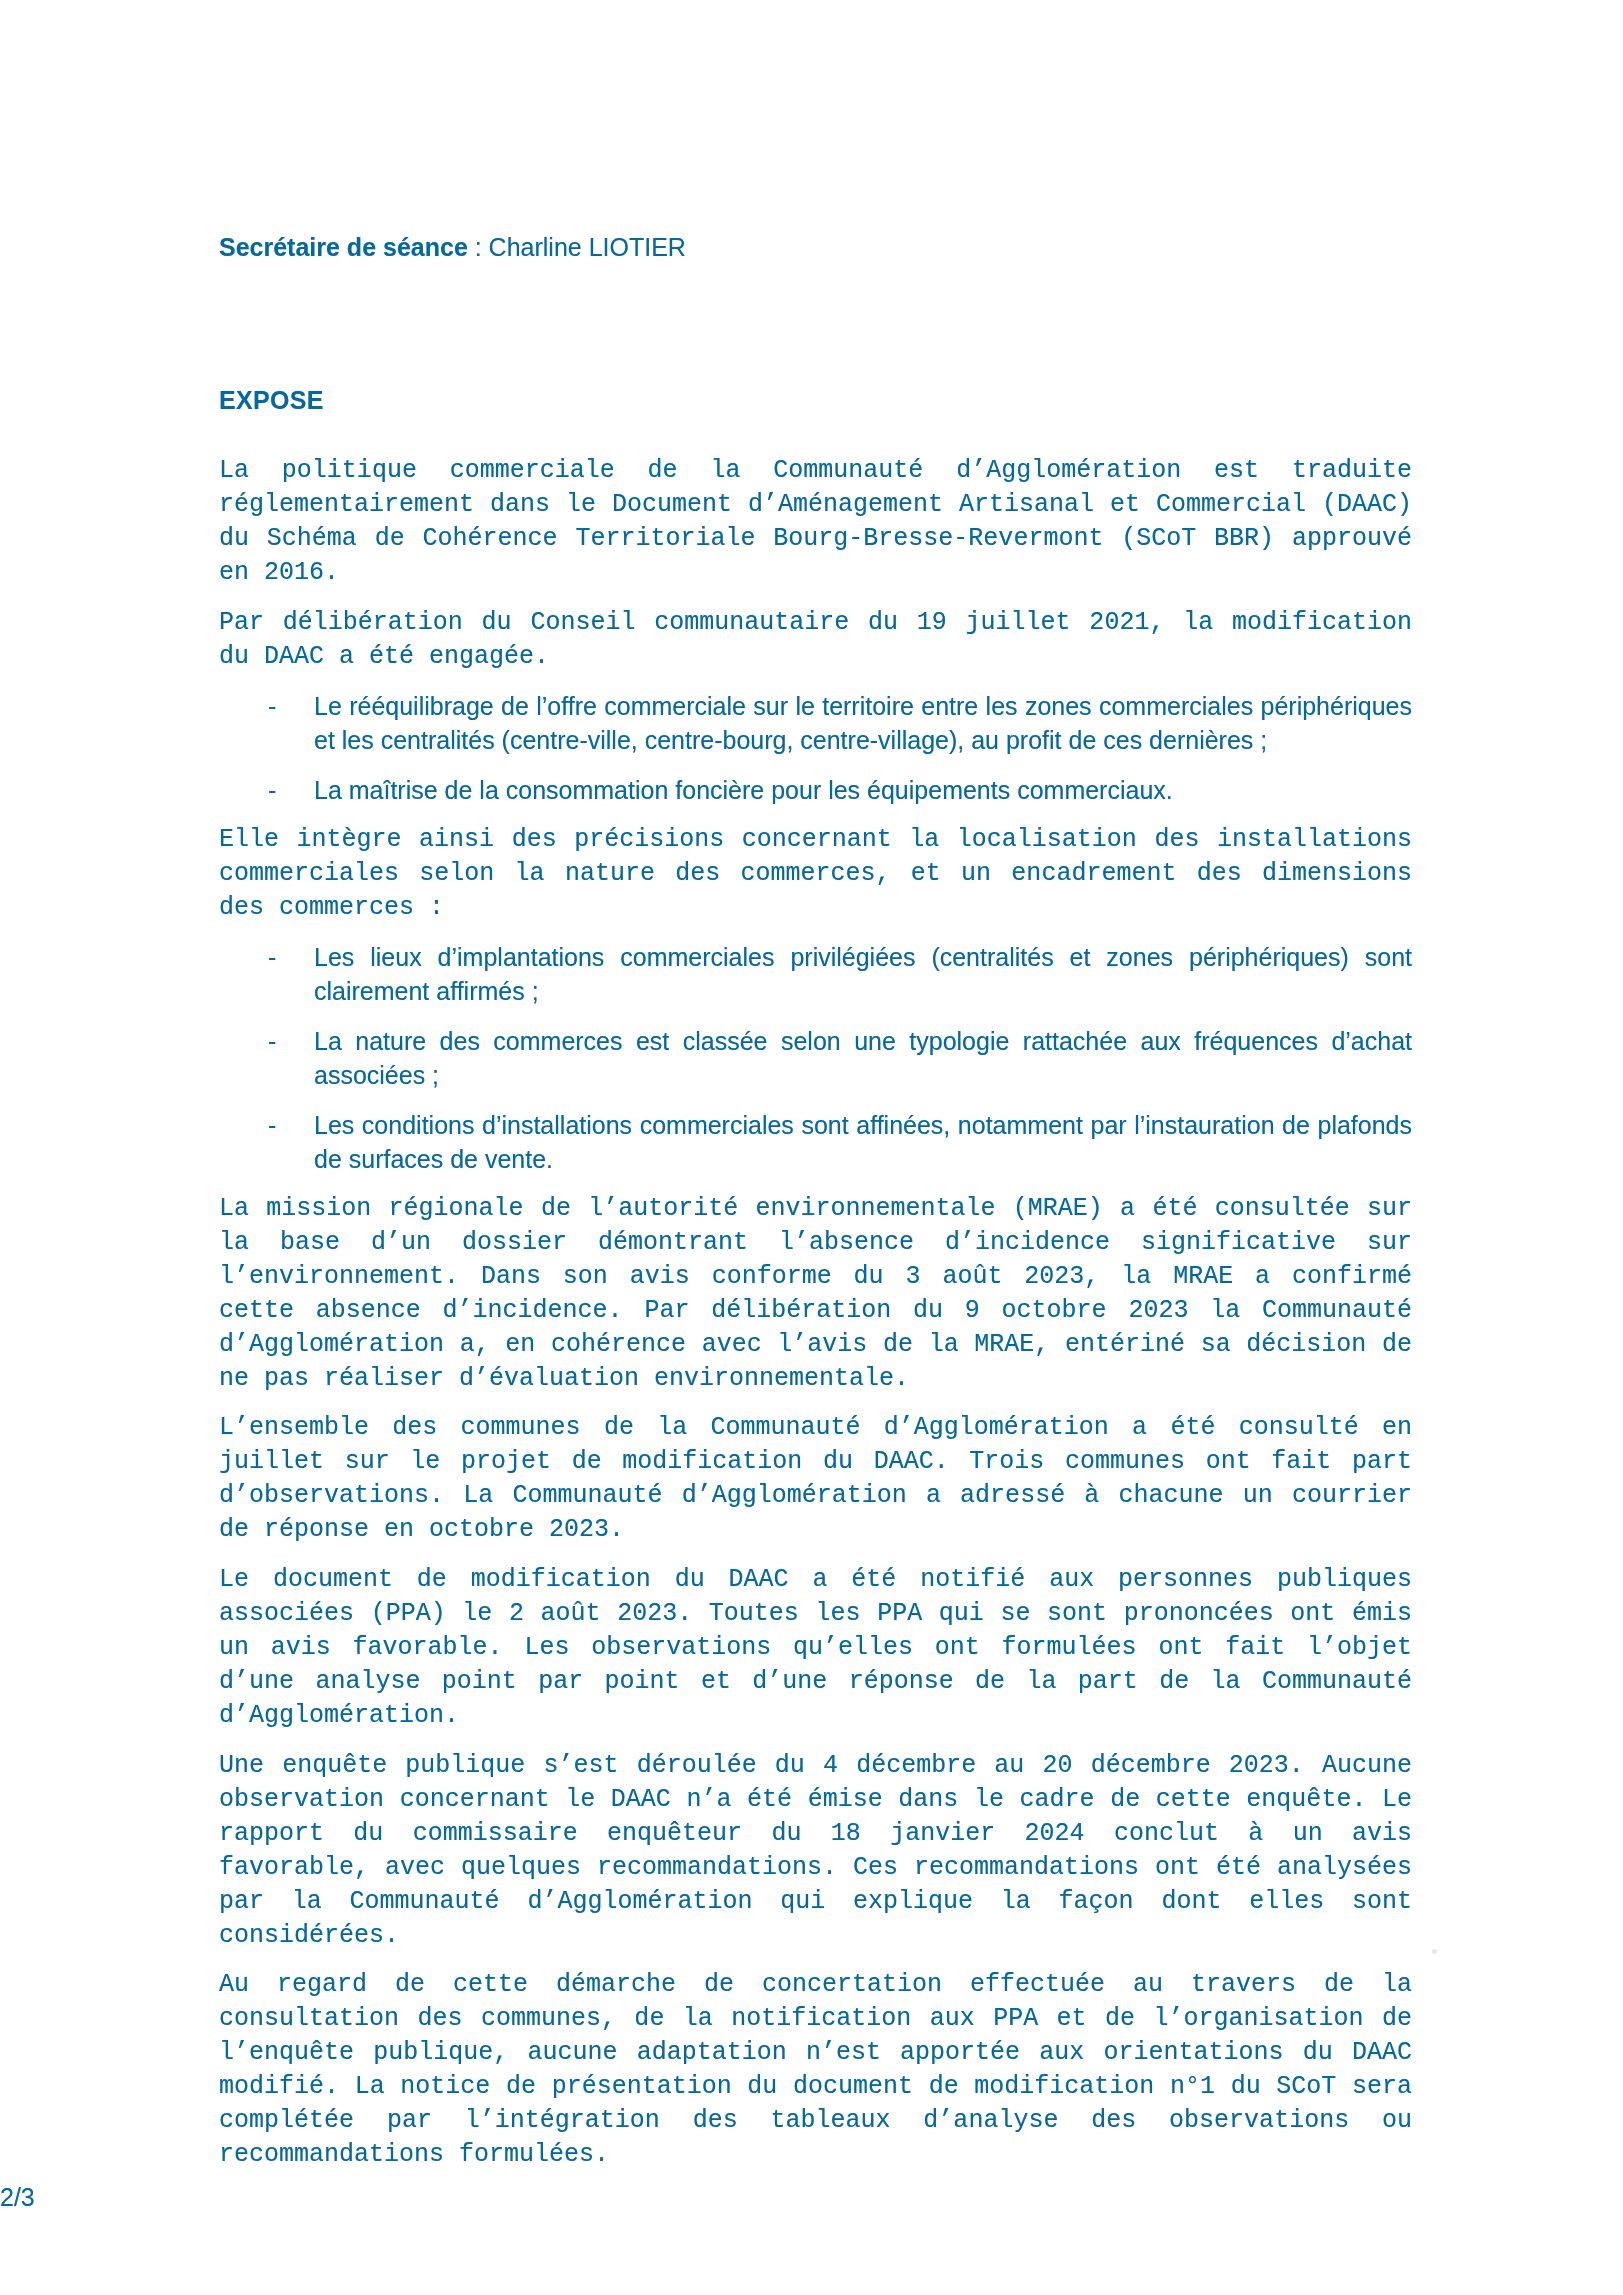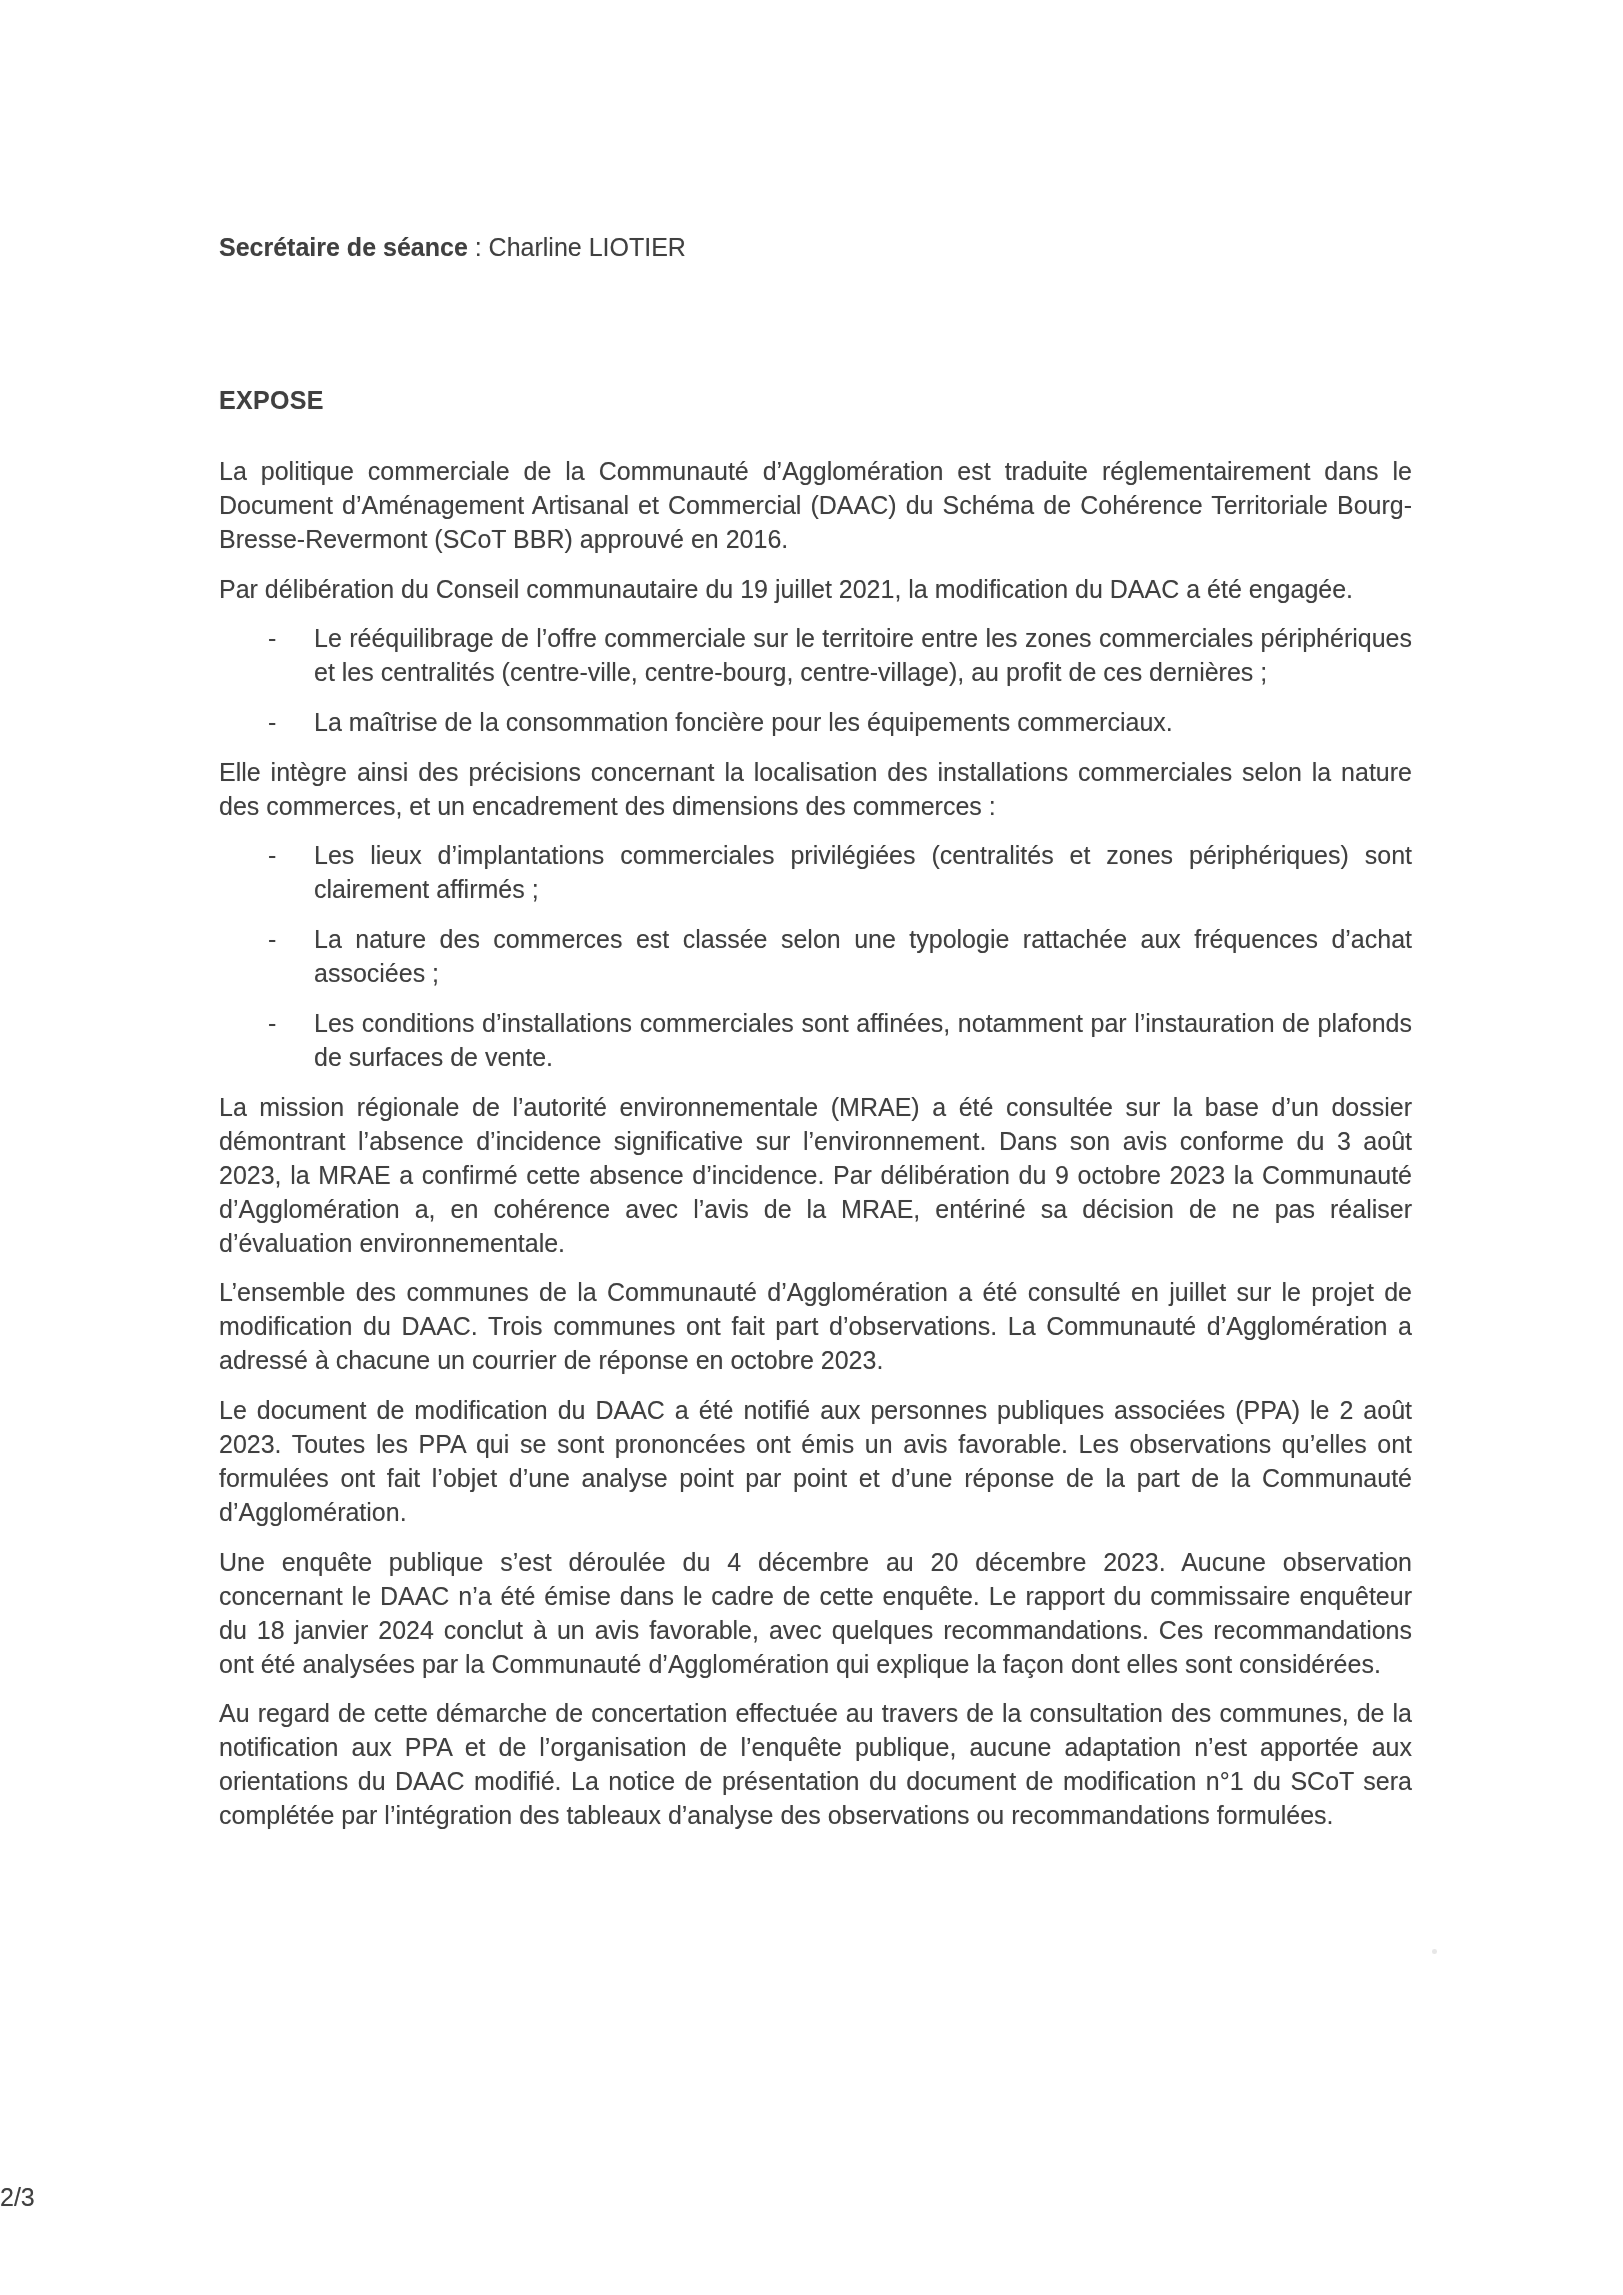--- a/index.html
+++ b/index.html
@@ -9,21 +9,21 @@
   }
   .page {
     position: relative;
     width: 1623px;
     height: 2295px;
     background: #ffffff;
     overflow: hidden;
     font-family: "Liberation Sans", sans-serif;
     font-size: 25px;
     line-height: 34px;
-    color: #404040;
+    color: #0369a1;
     text-shadow: 0 0 0.7px rgba(56,56,56,0.35);
   }
   .content {
     position: absolute;
     top: 230px;
     left: 219px;
     width: 1193px;
   }
   .secretary {
     margin: 0 0 119px 0;
@@ -32,21 +32,21 @@
   .secretary b { font-weight: bold; }
   .expose-title {
     margin: 0 0 37px 0;
     font-weight: bold;
     letter-spacing: 0.3px;
   }
   .block {
     margin: 0 0 15.7px 0;
     text-align: justify;
   }
-  p.block { margin-top: 0; }
+  p.block { margin-top: 0; font-family: Liberation Mono, monospace; }
   .bullet {
     display: flex;
     padding-left: 49px;
   }
   .bullet .marker {
     flex: 0 0 46px;
     text-align: left;
   }
   .bullet .btext {
     flex: 1 1 auto;

